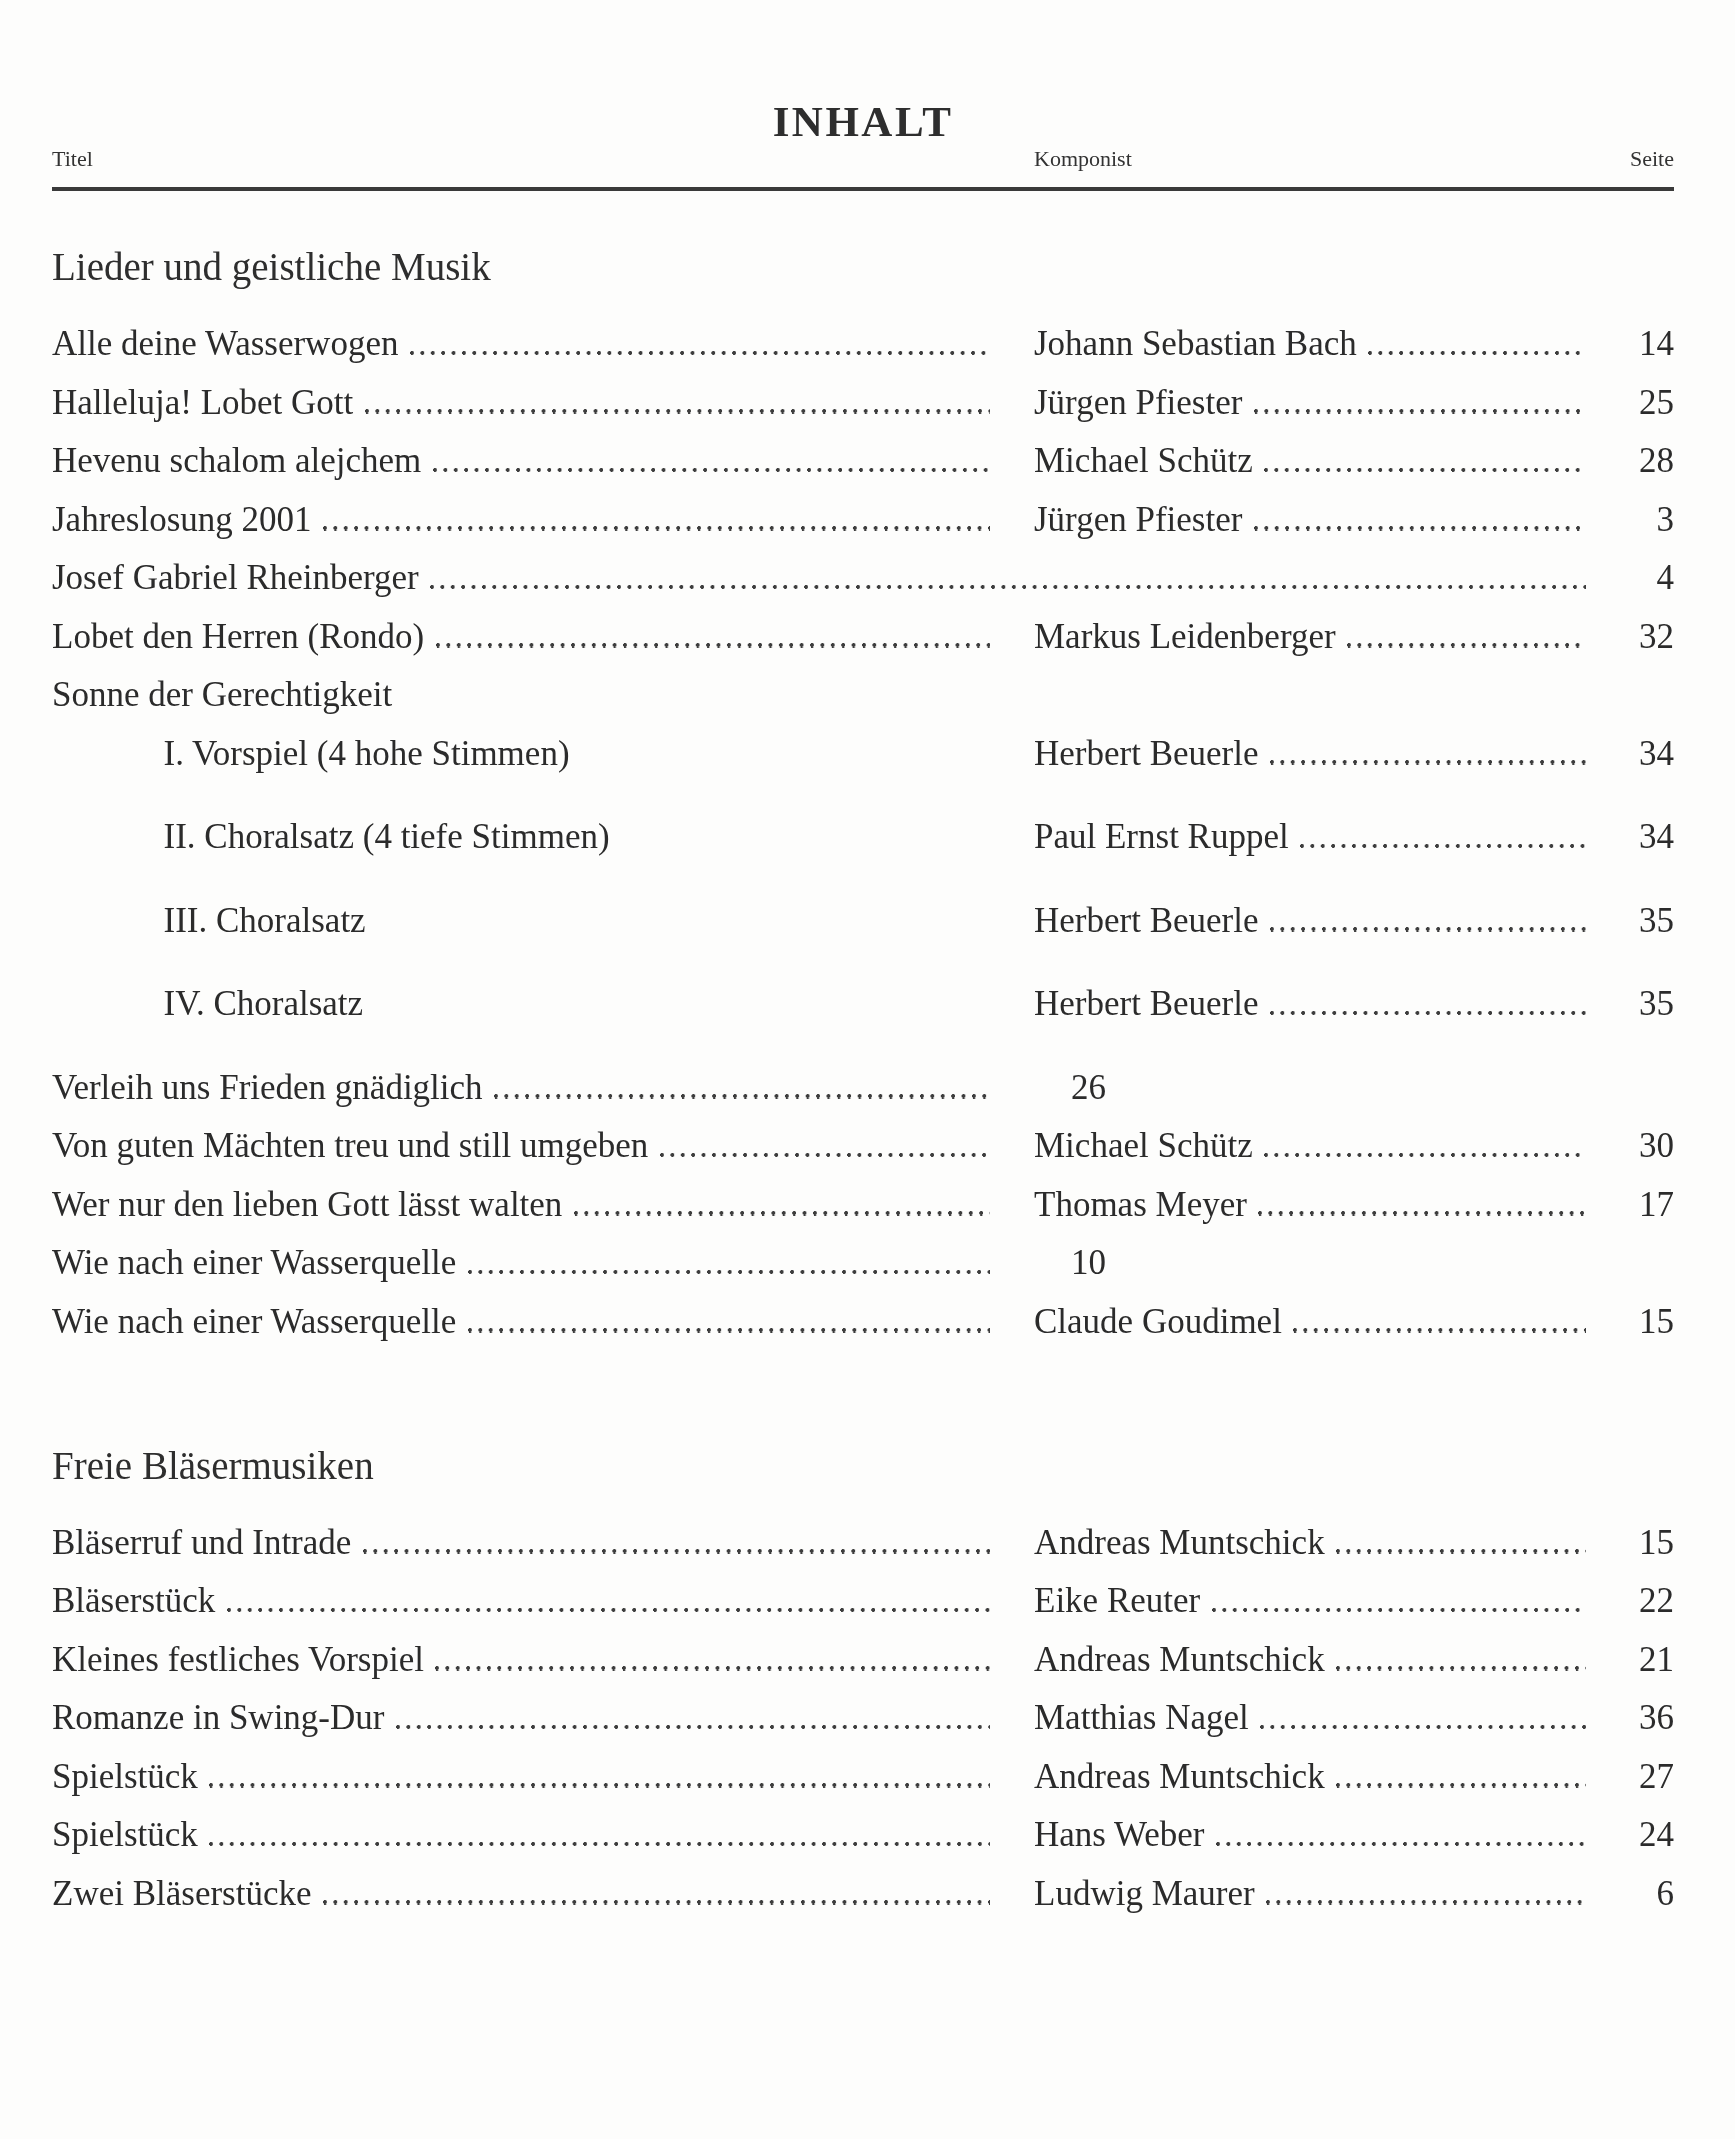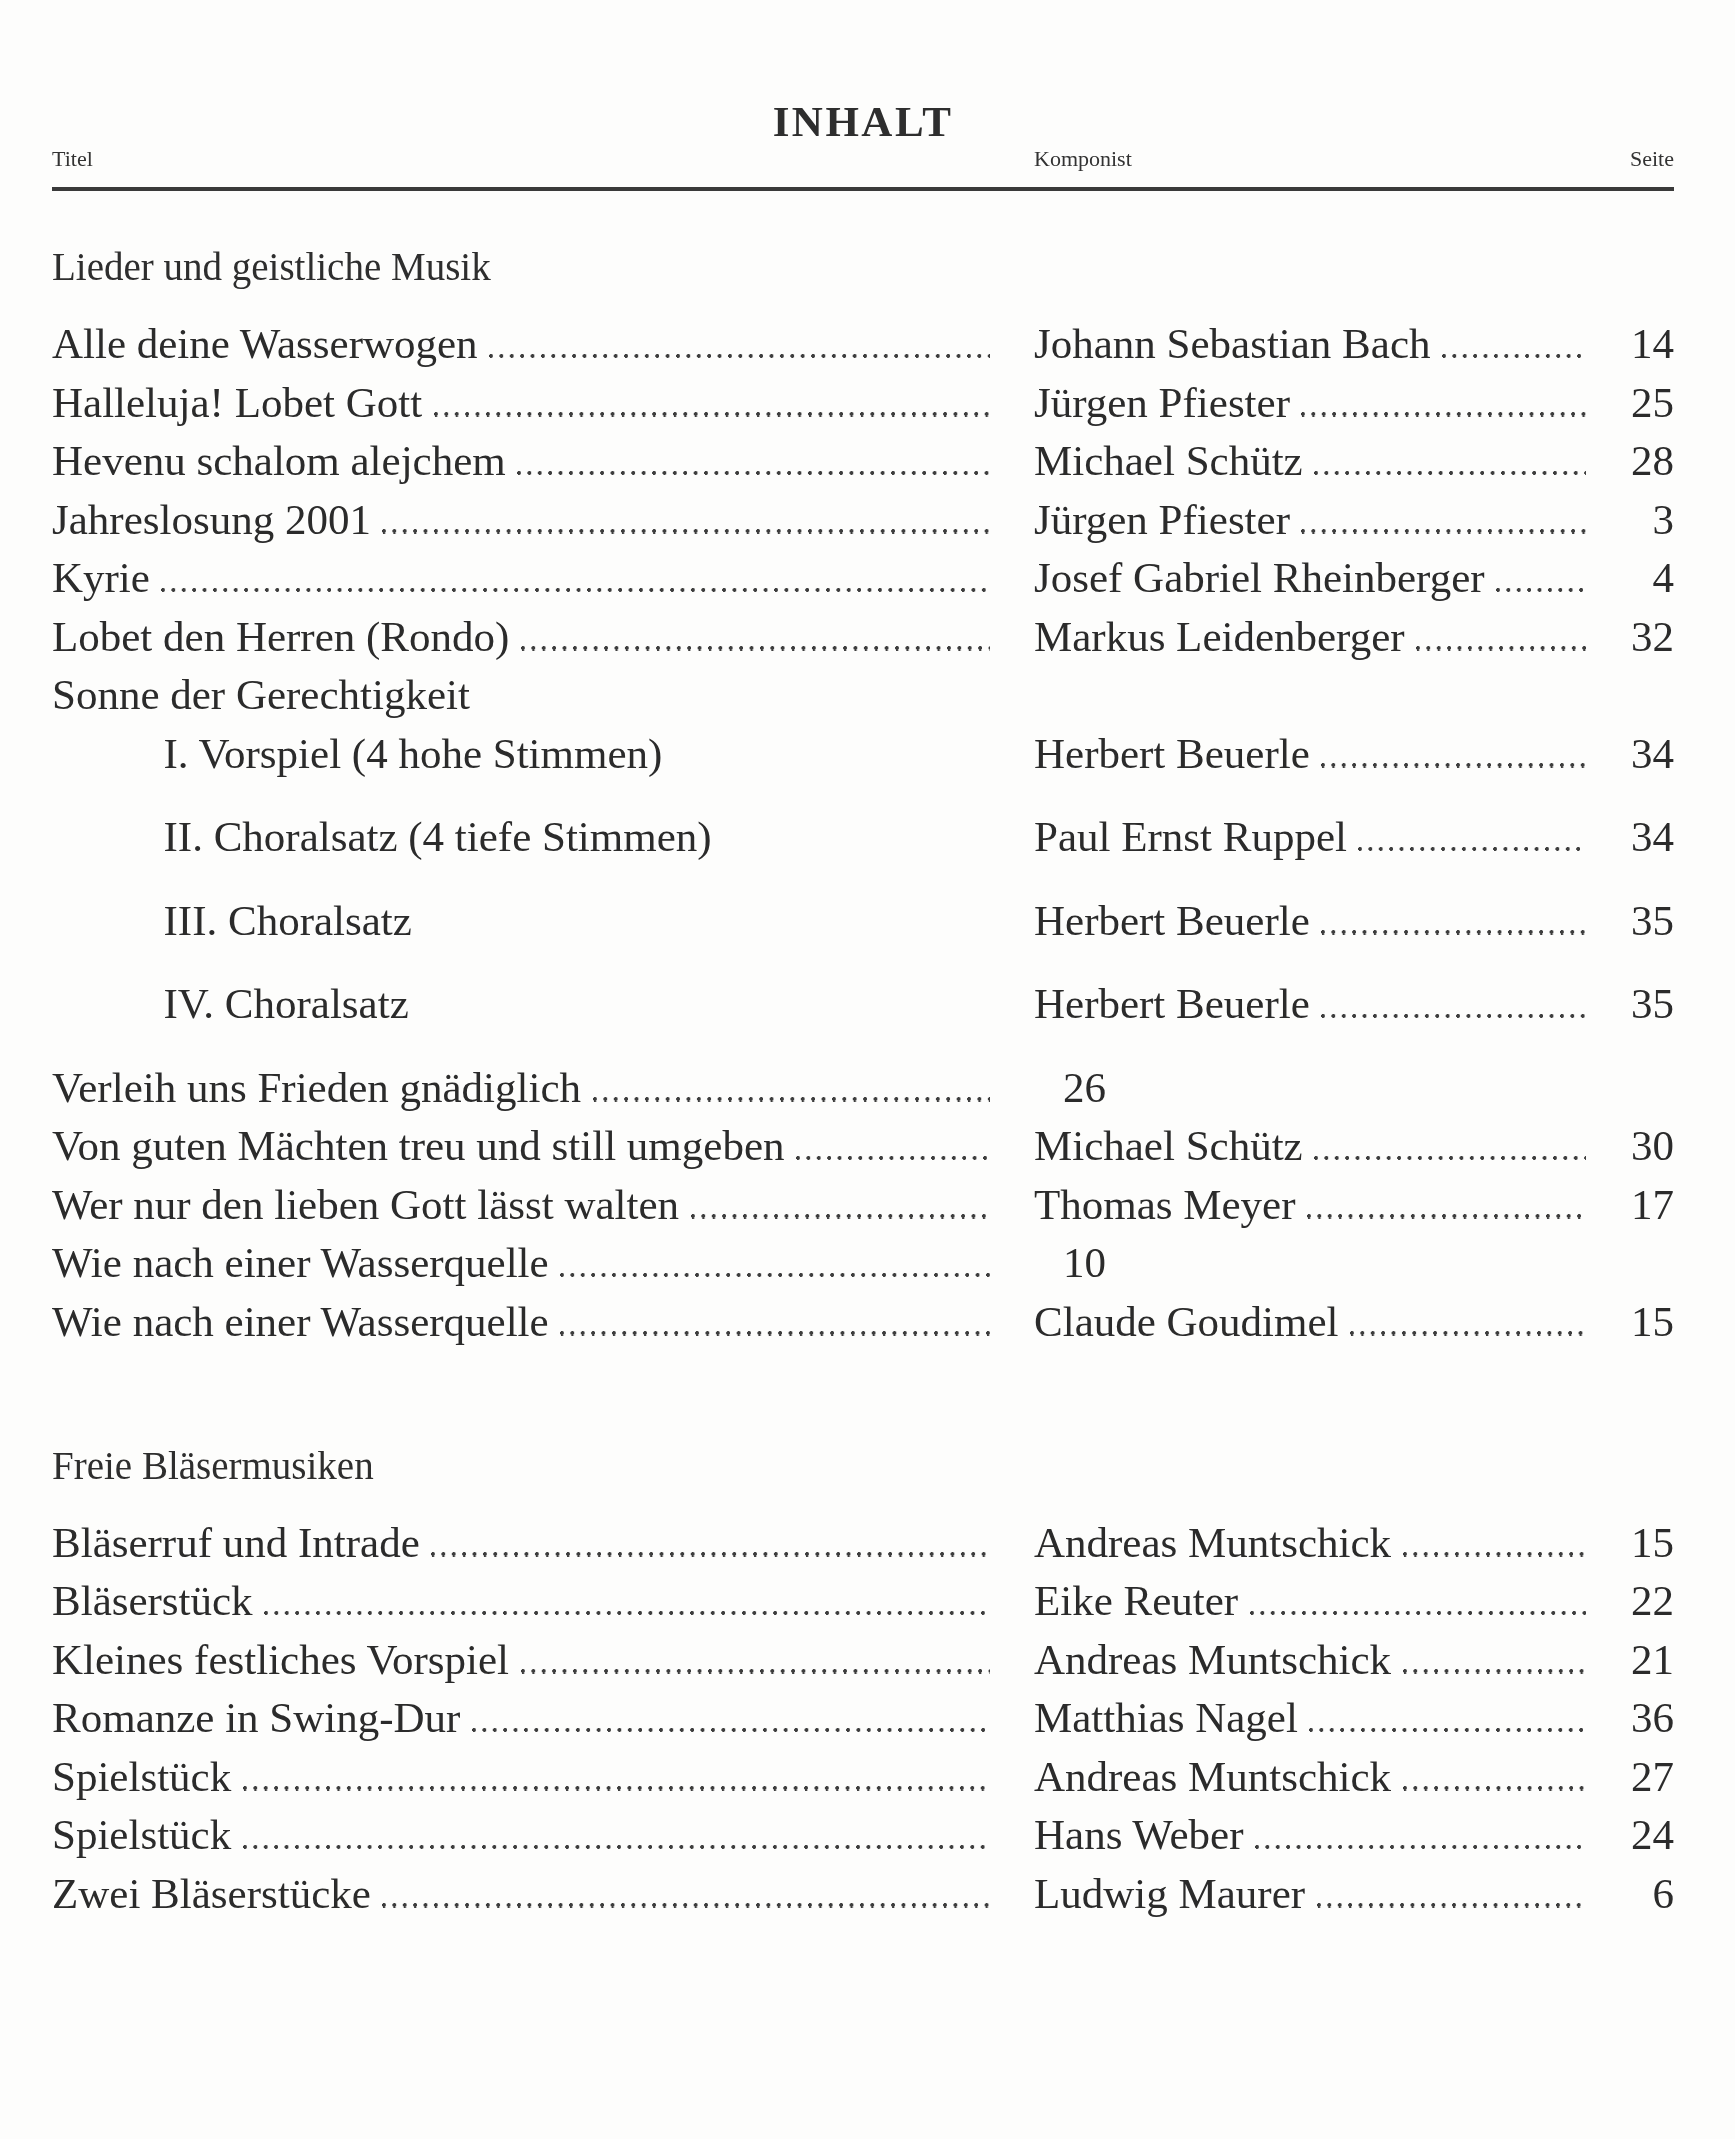--- a/index.html
+++ b/index.html
@@ -51,21 +51,21 @@
   .section-heading {
     font-size: 39px;
     font-weight: 400;
     color: #2e2e2e;
     margin-bottom: 38px;
   }
   .section-spacer { margin-top: 105px; }
   .row {
     display: flex;
     align-items: baseline;
-    font-size: 43px;
+    font-size: 35px;
     line-height: 33px;
     margin-bottom: 25.5px;
     color: #2b2b2b;
   }
   .leader {
     display: block;
     flex: 1 1 25px;
     height: 4.1px;
     margin-left: 11.5px;
     background-image: radial-gradient(circle at 2px 2px, #3d3d3d 1.8px, transparent 2.2px);
@@ -136,24 +136,20 @@
           <span class="leader"></span>
         </div>
       <div class="c-comp">
           <span class="txt">Jürgen Pfiester</span>
           <span class="leader"></span>
         </div>
       <div class="c-page">3</div>
     </div>
 
     <div class="row">
-      <div class="c-title">
-          <span class="txt">Kyrie</span>
-          <span class="leader"></span>
-        </div>
       <div class="c-comp">
           <span class="txt">Josef Gabriel Rheinberger</span>
           <span class="leader"></span>
         </div>
       <div class="c-page">4</div>
     </div>
 
     <div class="row">
       <div class="c-title">
           <span class="txt">Lobet den Herren (Rondo)</span>

